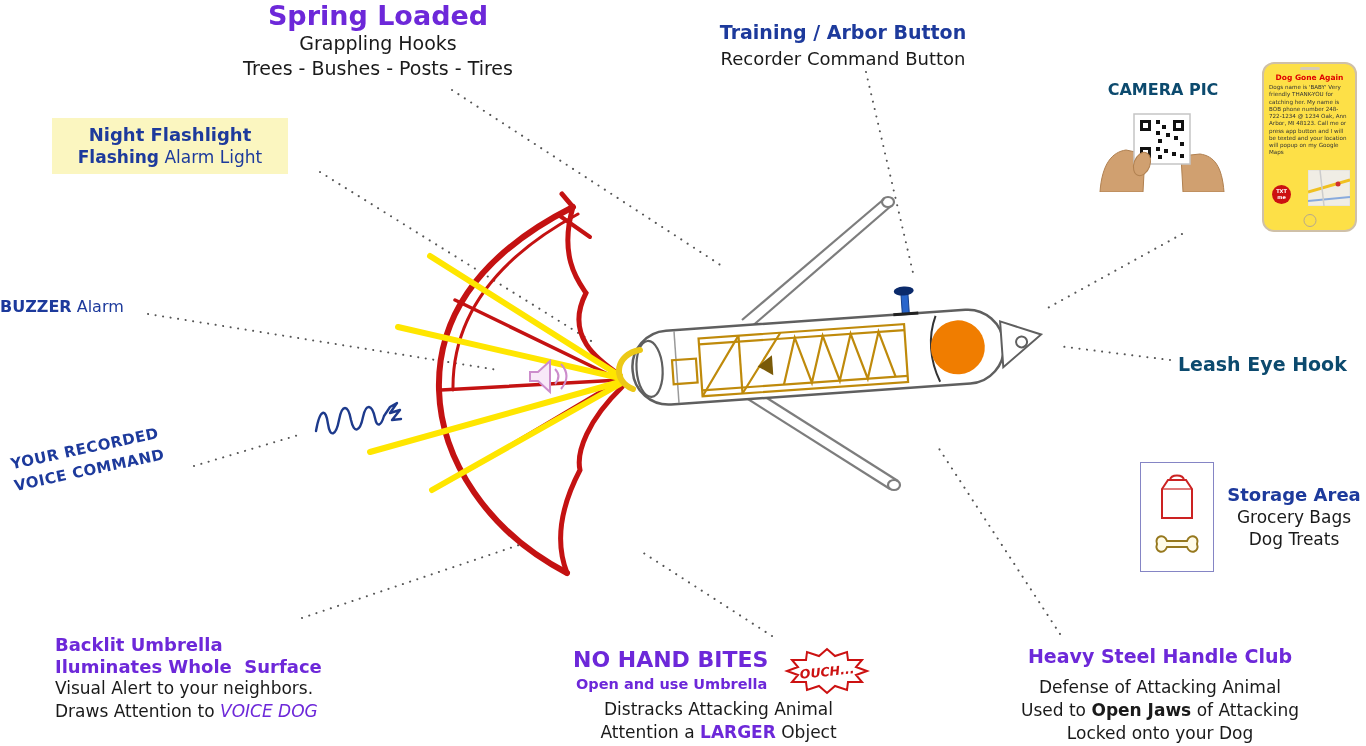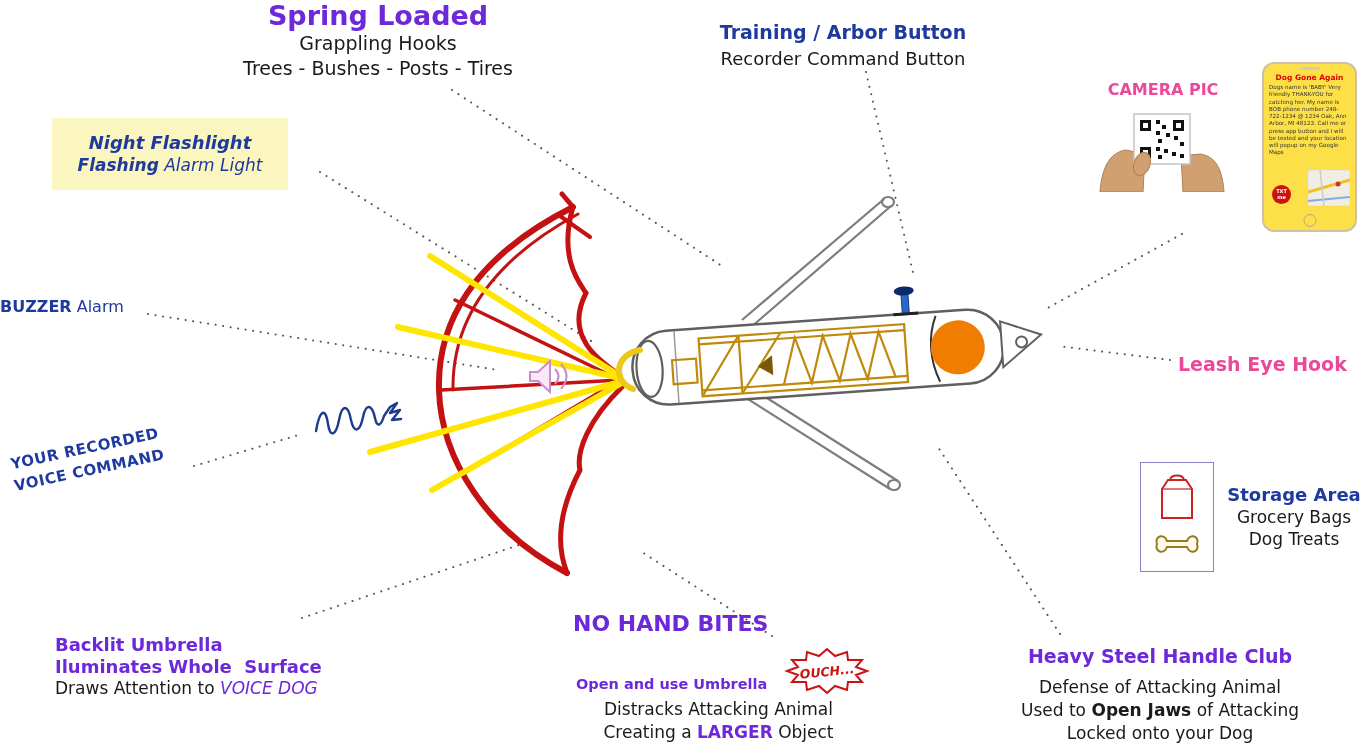--- a/index.html
+++ b/index.html
@@ -4,32 +4,32 @@
 <style>
   html,body{margin:0;padding:0;background:#fff;}
   .canvas{position:relative;width:1366px;height:746px;background:#ffffff;overflow:hidden;
           font-family:"DejaVu Sans","Liberation Sans",sans-serif;color:#1a1a1a;}
   .abs{position:absolute;}
   .c{text-align:center;}
   .b{font-weight:bold;}
   .i{font-style:italic;}
   .red{color:#6d28d9;}
   .blue{color:#1d3a9c;}
-  .orange{color:#ec4899;}
+  .orange{color:#0c4a6e;}
   .dark{color:#1a1a1a;}
   .keep{white-space:pre-wrap;}
   .t27{font-size:27px;line-height:1.15;}
   .t22{font-size:22px;line-height:1.1;}
   .t19{font-size:19px;line-height:1.32;}
   .t18{font-size:18px;line-height:1.2;}
   .t17{font-size:17px;line-height:1.34;}
   .t16{font-size:16px;line-height:1.3;}
   .t15{font-size:15px;line-height:1.45;}
   .t14{font-size:14.5px;line-height:1.2;}
-  .night-box{background:#fbf6c0;padding:14px 12px;width:212px;font-style:italic;}
+  .night-box{background:#fbf6c0;padding:6px 12px;width:212px;}
   .voice{transform:rotate(-12deg);transform-origin:left center;letter-spacing:.5px;}
   .phone{width:95px;height:170px;background:#fde047;border:2px solid #cfc0a8;border-radius:12px;
          box-sizing:border-box;padding:1px 5px 20px;}
   .phone-speaker{width:20px;height:3px;border-radius:2px;background:#d8cbb5;margin:2px auto 3px;}
   .phone-title{font-size:7.5px;font-weight:bold;color:#e00000;text-align:center;margin-bottom:2px;}
   .phone-body{font-size:5.6px;line-height:1.3;color:#333;}
   .phone-btn{position:absolute;left:8px;bottom:26px;width:19px;height:19px;border-radius:50%;
              background:#cc1111;color:#fff;font-size:5px;font-weight:bold;display:flex;
              flex-direction:column;align-items:center;justify-content:center;line-height:1.1;}
   .phone-map{position:absolute;right:5px;bottom:24px;}
@@ -211,28 +211,29 @@
 
   <div class="abs c" style="left:1222px;top:484px;width:144px">
     <div class="t18 b blue">Storage Area</div>
     <div class="t17 dark">Grocery Bags</div>
     <div class="t17 dark">Dog Treats</div>
   </div>
 
   <div class="abs" style="left:55px;top:634px;width:310px">
     <div class="t18 b red">Backlit Umbrella</div>
     <div class="t18 b red keep">Iluminates Whole  Surface</div>
+    <div class="t17 dark">Visual Alert to your neighbors.</div>
     <div class="t17 dark keep"><span>Draws Attention to </span><span class="i red">VOICE DOG</span></div>
   </div>
 
-  <div class="abs t22 b red" style="left:573px;top:612px">NO HAND BITES</div>
+  <div class="abs t22 b red" style="left:573px;top:648px">NO HAND BITES</div>
   <div class="abs t14 b red" style="left:576px;top:676px">Open and use Umbrella</div>
   <div class="abs c" style="left:576px;top:698px;width:285px">
     <div class="t17 dark">Distracks Attacking Animal</div>
-    <div class="t17 dark keep"><span>Creating a </span><span class="b red">LARGER</span><span> Object</span></div>
+    <div class="t17 dark keep"><span>Attention a </span><span class="b red">LARGER</span><span> Object</span></div>
   </div>
 
   <div class="abs c" style="left:1010px;top:644px;width:300px">
     <div class="t19 b red">Heavy Steel Handle Club</div>
     <div class="t17 dark" style="margin-top:7px">Defense of Attacking Animal</div>
     <div class="t17 dark keep"><span>Used to </span><span class="b">Open Jaws</span><span> of Attacking</span></div>
     <div class="t17 dark">Locked onto your Dog</div>
   </div>
 
 </div>

